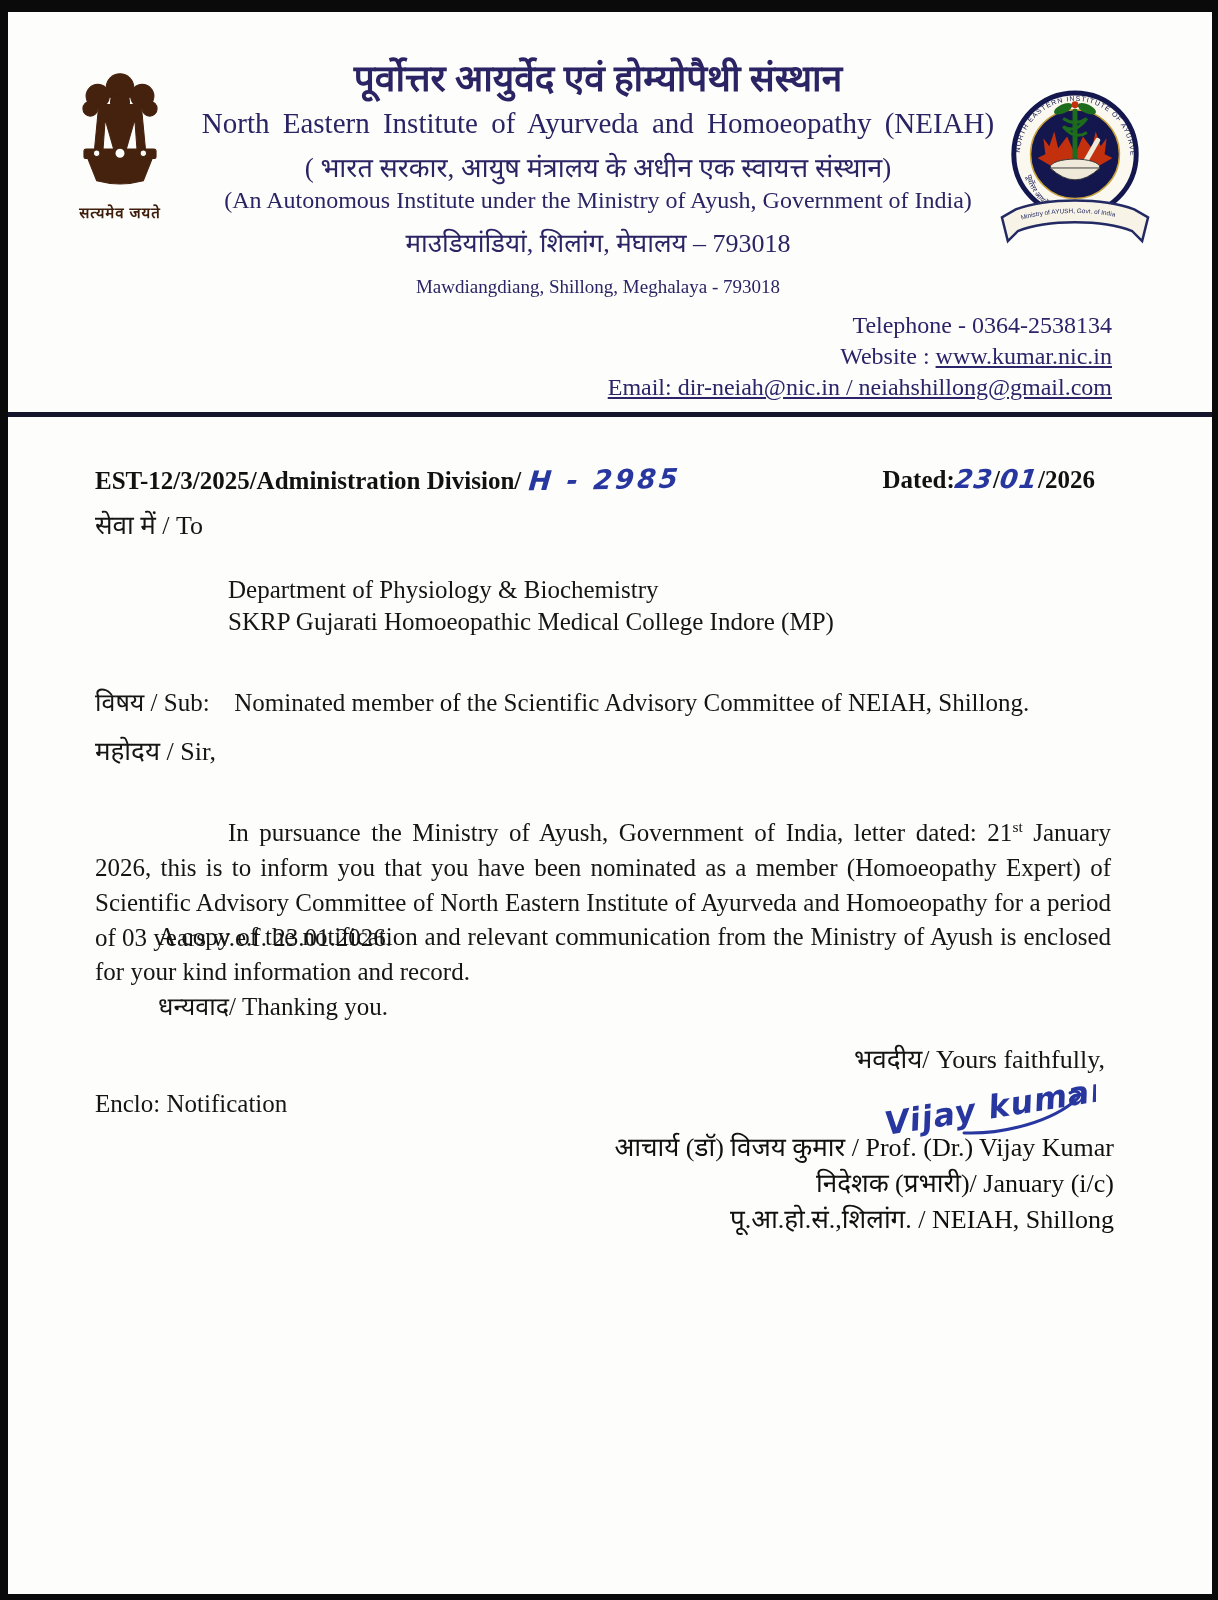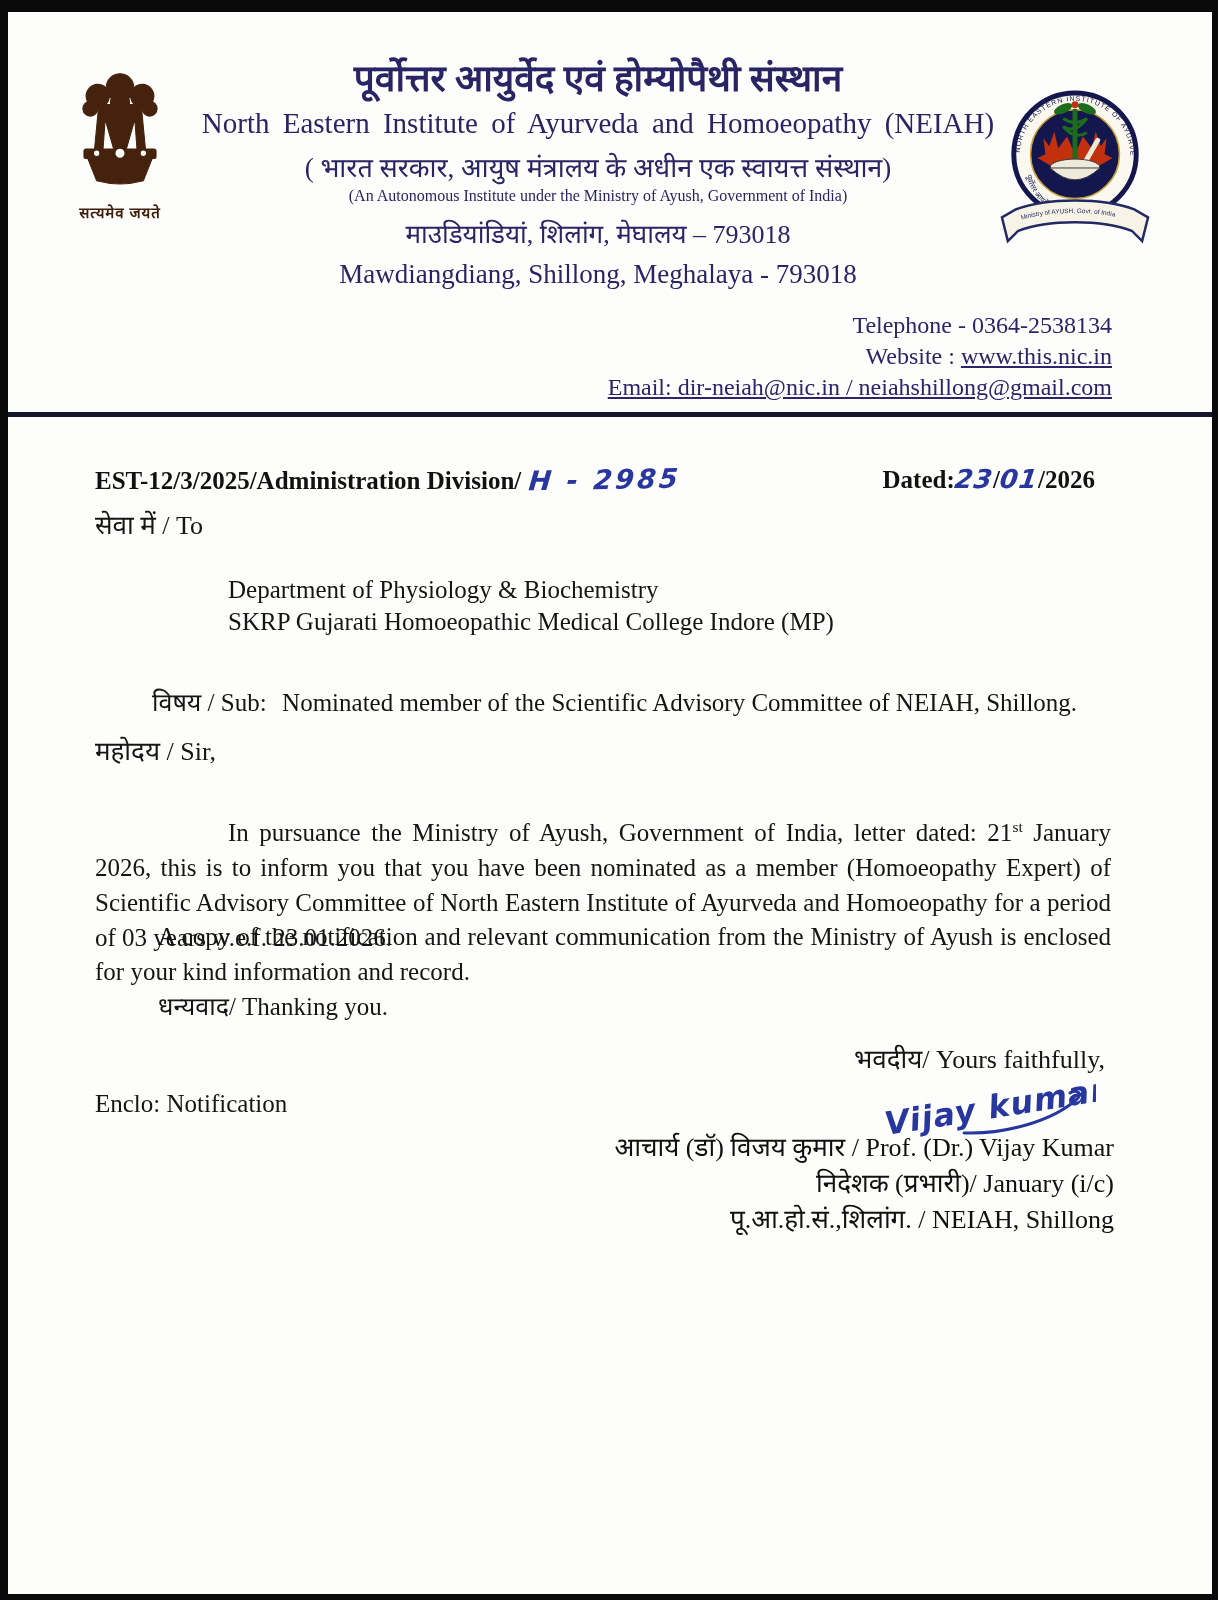--- a/index.html
+++ b/index.html
@@ -11,37 +11,37 @@
     position:absolute; left:8px; top:12px; width:1204px; height:1582px;
     background:#fdfdfb; color:#151515;
   }
   
   .emblem { position:absolute; left:57px; top:54px; width:110px; text-align:center; }
   .emblem-caption { font-size:15px; font-weight:bold; color:#3f1d0b; margin-top:2px; letter-spacing:1px; }
   .titles { position:absolute; left:150px; top:46px; width:880px; text-align:center; color:#2b2464; }
   .t-hi-main { font-size:37px; font-weight:600; line-height:1.15; }
   .t-en-main { font-size:29px; word-spacing:6px; margin-top:6px;text-align:center; }
   .t-hi-sub  { font-size:27px; margin-top:8px; }
-  .t-en-sub  { font-size:16px; margin-top:2px; }
+  .t-en-sub  { font-size:24px; margin-top:2px; }
   .t-hi-addr { font-size:26px; margin-top:10px; }
-  .t-en-addr { font-size:27px; margin-top:8px; }
+  .t-en-addr { font-size:19px; margin-top:16px; }
   .logo { position:absolute; left:988px; top:62px; width:158px; }
   
   .contact { position:absolute; right:100px; top:298px; text-align:right; color:#2c2468; font-size:24px; line-height:31px; }
   .contact .u { text-decoration:underline; }
   .rule { position:absolute; left:0; top:400px; width:100%; height:5px; background:#15152e; }
   
   .ref-left { position:absolute; left:87px; top:452px; font-size:25px; font-weight:bold; color:#111; white-space:nowrap; }
   .hand { font-family:"DejaVu Sans", sans-serif; font-style:italic; color:#2837a0; font-weight:600; }
   .ref-hand { font-size:27px; display:inline-block; transform:skewX(-6deg) rotate(-1deg); letter-spacing:3px; margin-left:8px; }
   .ref-right { position:absolute; right:117px; top:452px; font-size:25px; font-weight:bold; color:#111; white-space:nowrap; }
   .date-hand { font-size:26px; display:inline-block; transform:skewX(-8deg); letter-spacing:1px; }
   .to-label { position:absolute; left:87px; top:494px; font-size:26px; }
   .recipient { position:absolute; left:220px; top:562px; font-size:25px; line-height:32px; }
-  .subject-row { position:absolute; left:87px; top:672px; width:1030px; font-size:25px;text-align:center; }
+  .subject-row { position:absolute; left:87px; top:672px; width:1030px; font-size:25px; }
   .subject-label { display:inline-block; width:133px; }
   .salutation { position:absolute; left:87px; top:720px; font-size:26px; }
   .bodyblock { position:absolute; left:87px; width:1016px; font-size:25px; line-height:35px; text-align:justify; }
   .para1 { top:772px; text-indent:133px; }
   .para2 { top:882px; text-indent:63px; }
   sup { font-size:0.62em; }
   .thanks { position:absolute; left:150px; top:960px; font-size:25px;margin-top:16px; }
   .closing { position:absolute; right:107px; top:1028px; font-size:26px; }
   .enclosure { position:absolute; left:87px; top:1078px; font-size:25px; }
   .signature { position:absolute; left:858px; top:1060px; }
@@ -108,21 +108,21 @@
         <path d="M55 94 Q80 118 105 94 Z" fill="#efe9da" stroke="#3a3a3a" stroke-width="1"></path>
         <path d="M6 144 L20 136 C 52 124, 108 124, 140 136 L154 144 L148 168 L138 158 C 108 146, 52 146, 22 158 L12 168 Z" fill="#f7f3e6" stroke="#232a63" stroke-width="2.5"></path>
         <text font-size="6.5" fill="#232a63" font-family="Liberation Sans, sans-serif">
           <textPath href="#arcBanner" startOffset="8%">Ministry of AYUSH, Govt. of India</textPath>
         </text>
       </svg>
     </div>
 
     <div class="contact">
       <div>Telephone - 0364-2538134</div>
-      <div><span>Website  :  </span><span class="u">www.this.nic.in</span></div>
+      <div><span>Website  :  </span><span class="u">www.kumar.nic.in</span></div>
       <div class="u">Email: dir-neiah@nic.in / neiahshillong@gmail.com</div>
     </div>
 
     <div class="rule"></div>
 
     <div class="ref-left">
       <span>EST-12/3/2025/Administration Division/</span><span class="hand ref-hand">H - 2985</span>
     </div>
     <div class="ref-right">
       <span>Dated:</span><span class="hand date-hand">23</span><span>/</span><span class="hand date-hand">01</span><span>/2026</span>

